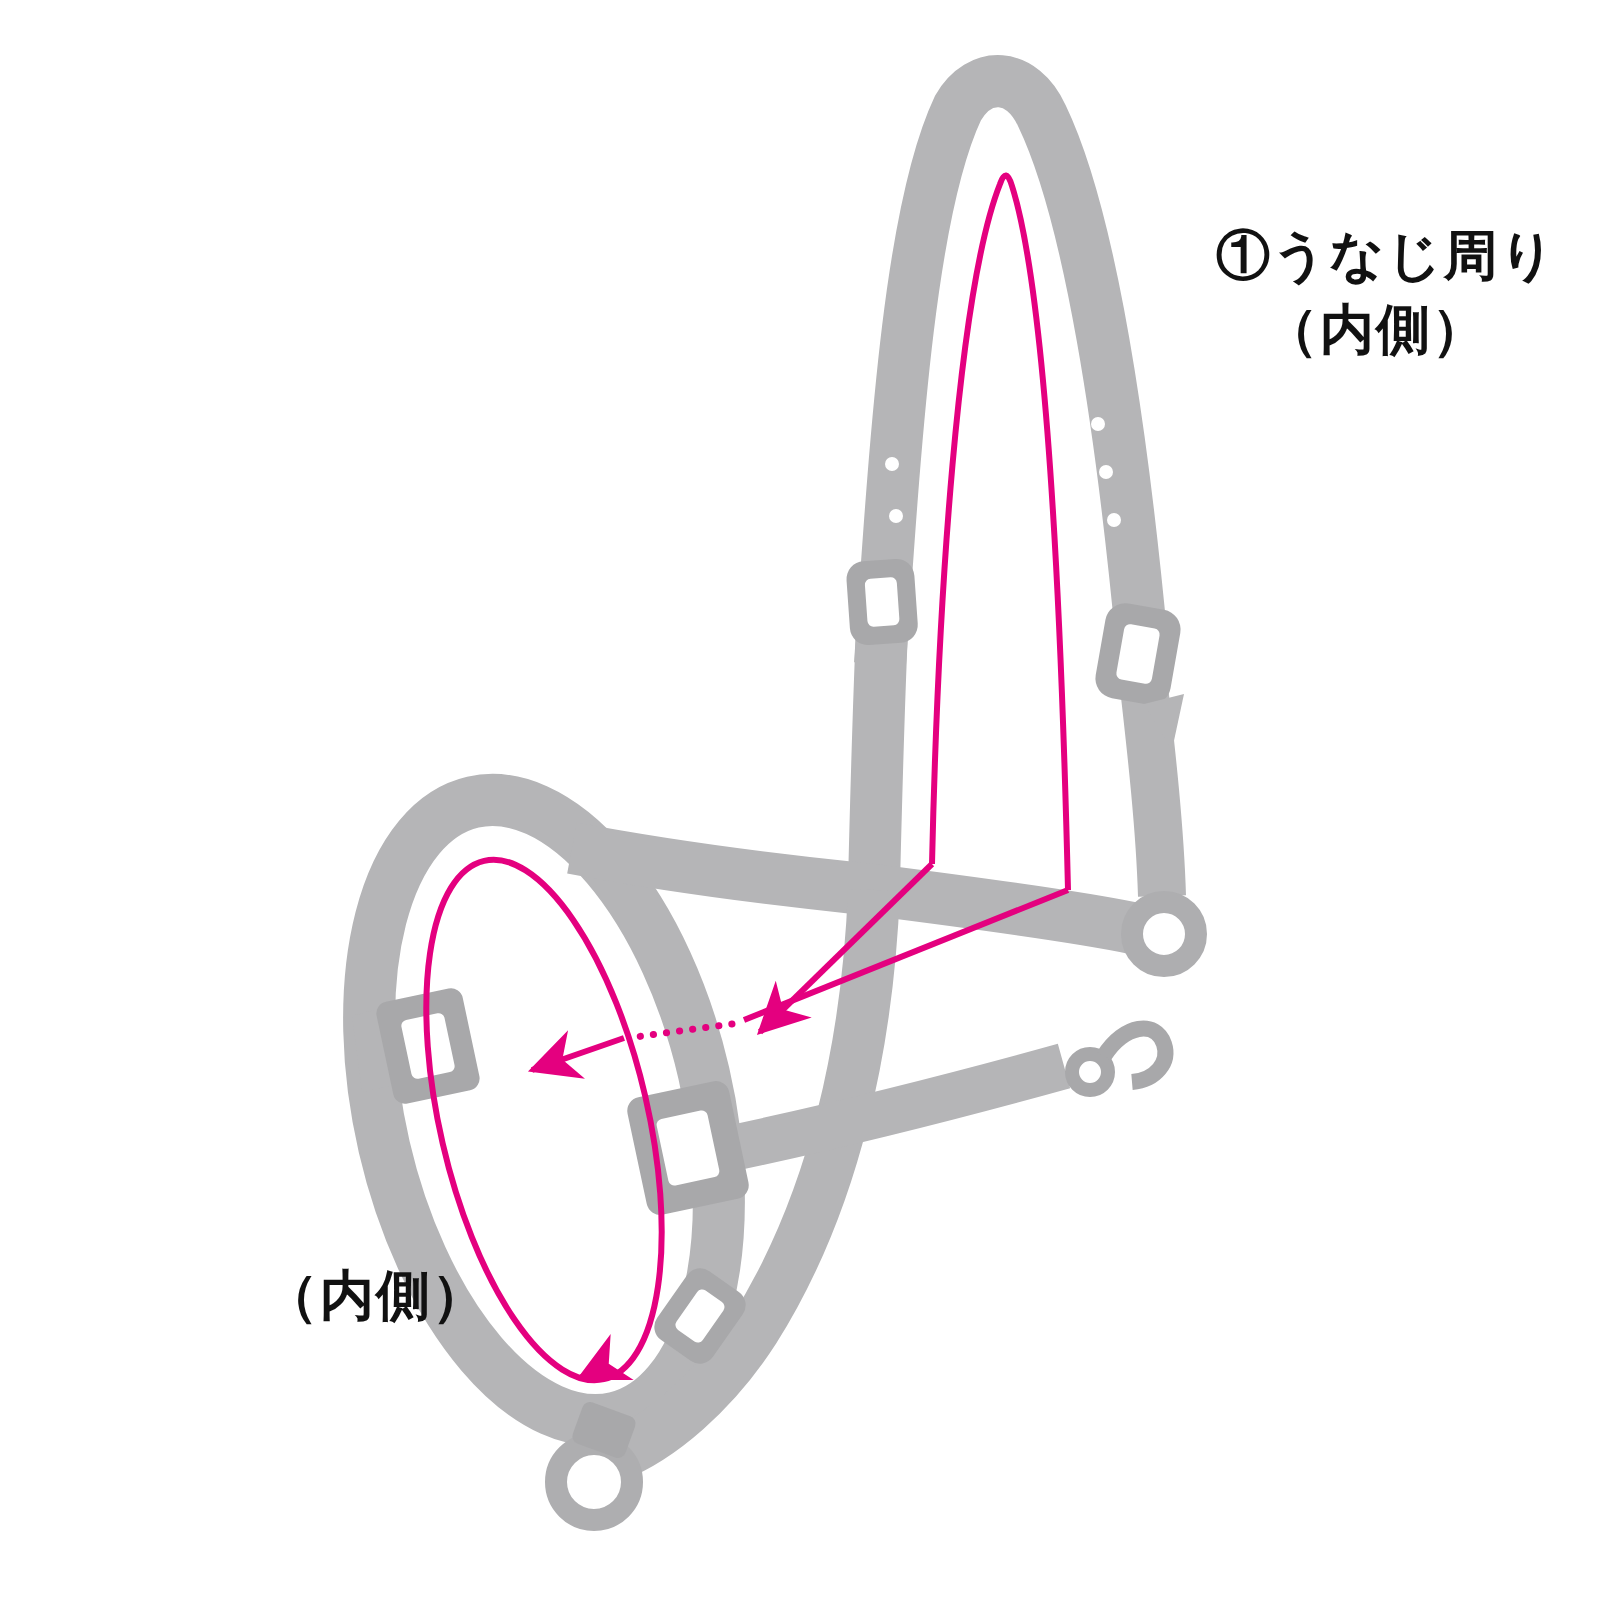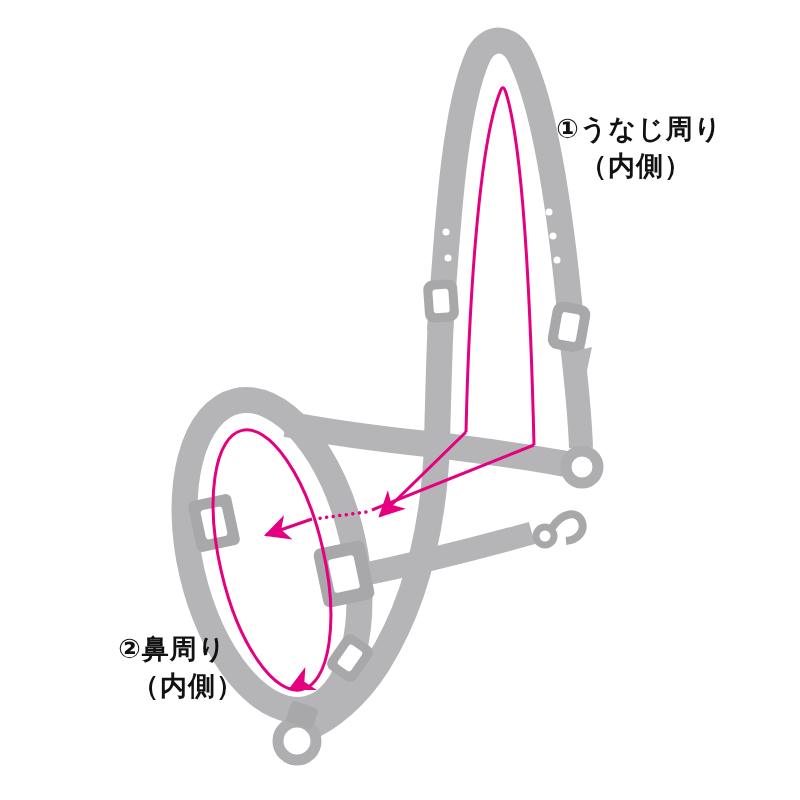--- a/index.html
+++ b/index.html
@@ -14,21 +14,21 @@
   .label {
     position: absolute;
     font-weight: 700;
     color: #111111;
     font-size: 27px;
     line-height: 37px;
     white-space: nowrap;
     letter-spacing: 1px;
   }
   .label .line { display: block; }
-  #label-crown { left: 556px; top: 110px; }
+  #label-crown { left: 608px; top: 110px; font-family: Liberation Serif, serif; }
   #label-crown .line2 { margin-left: 24px; }
   #label-nose { left: 118px; top: 630px; }
   #label-nose .line2 { margin-left: 14px; }
 </style>
 </head>
 <body>
 
 <div class="canvas">
 
   <svg class="diagram-svg" width="800" height="800" viewBox="0 0 800 800">
@@ -116,17 +116,16 @@
       <path d="M 304 682 L 290 689" marker-end="url(#arrowhead)"></path>
     </g>
   </svg>
 
   <div class="label" id="label-crown">
     <span class="line line1">①うなじ周り</span>
     <span class="line line2">（内側）</span>
   </div>
 
   <div class="label" id="label-nose">
-    <span class="line line1">②鼻周り</span>
     <span class="line line2">（内側）</span>
   </div>
 
 </div>
 
 </body></html>

